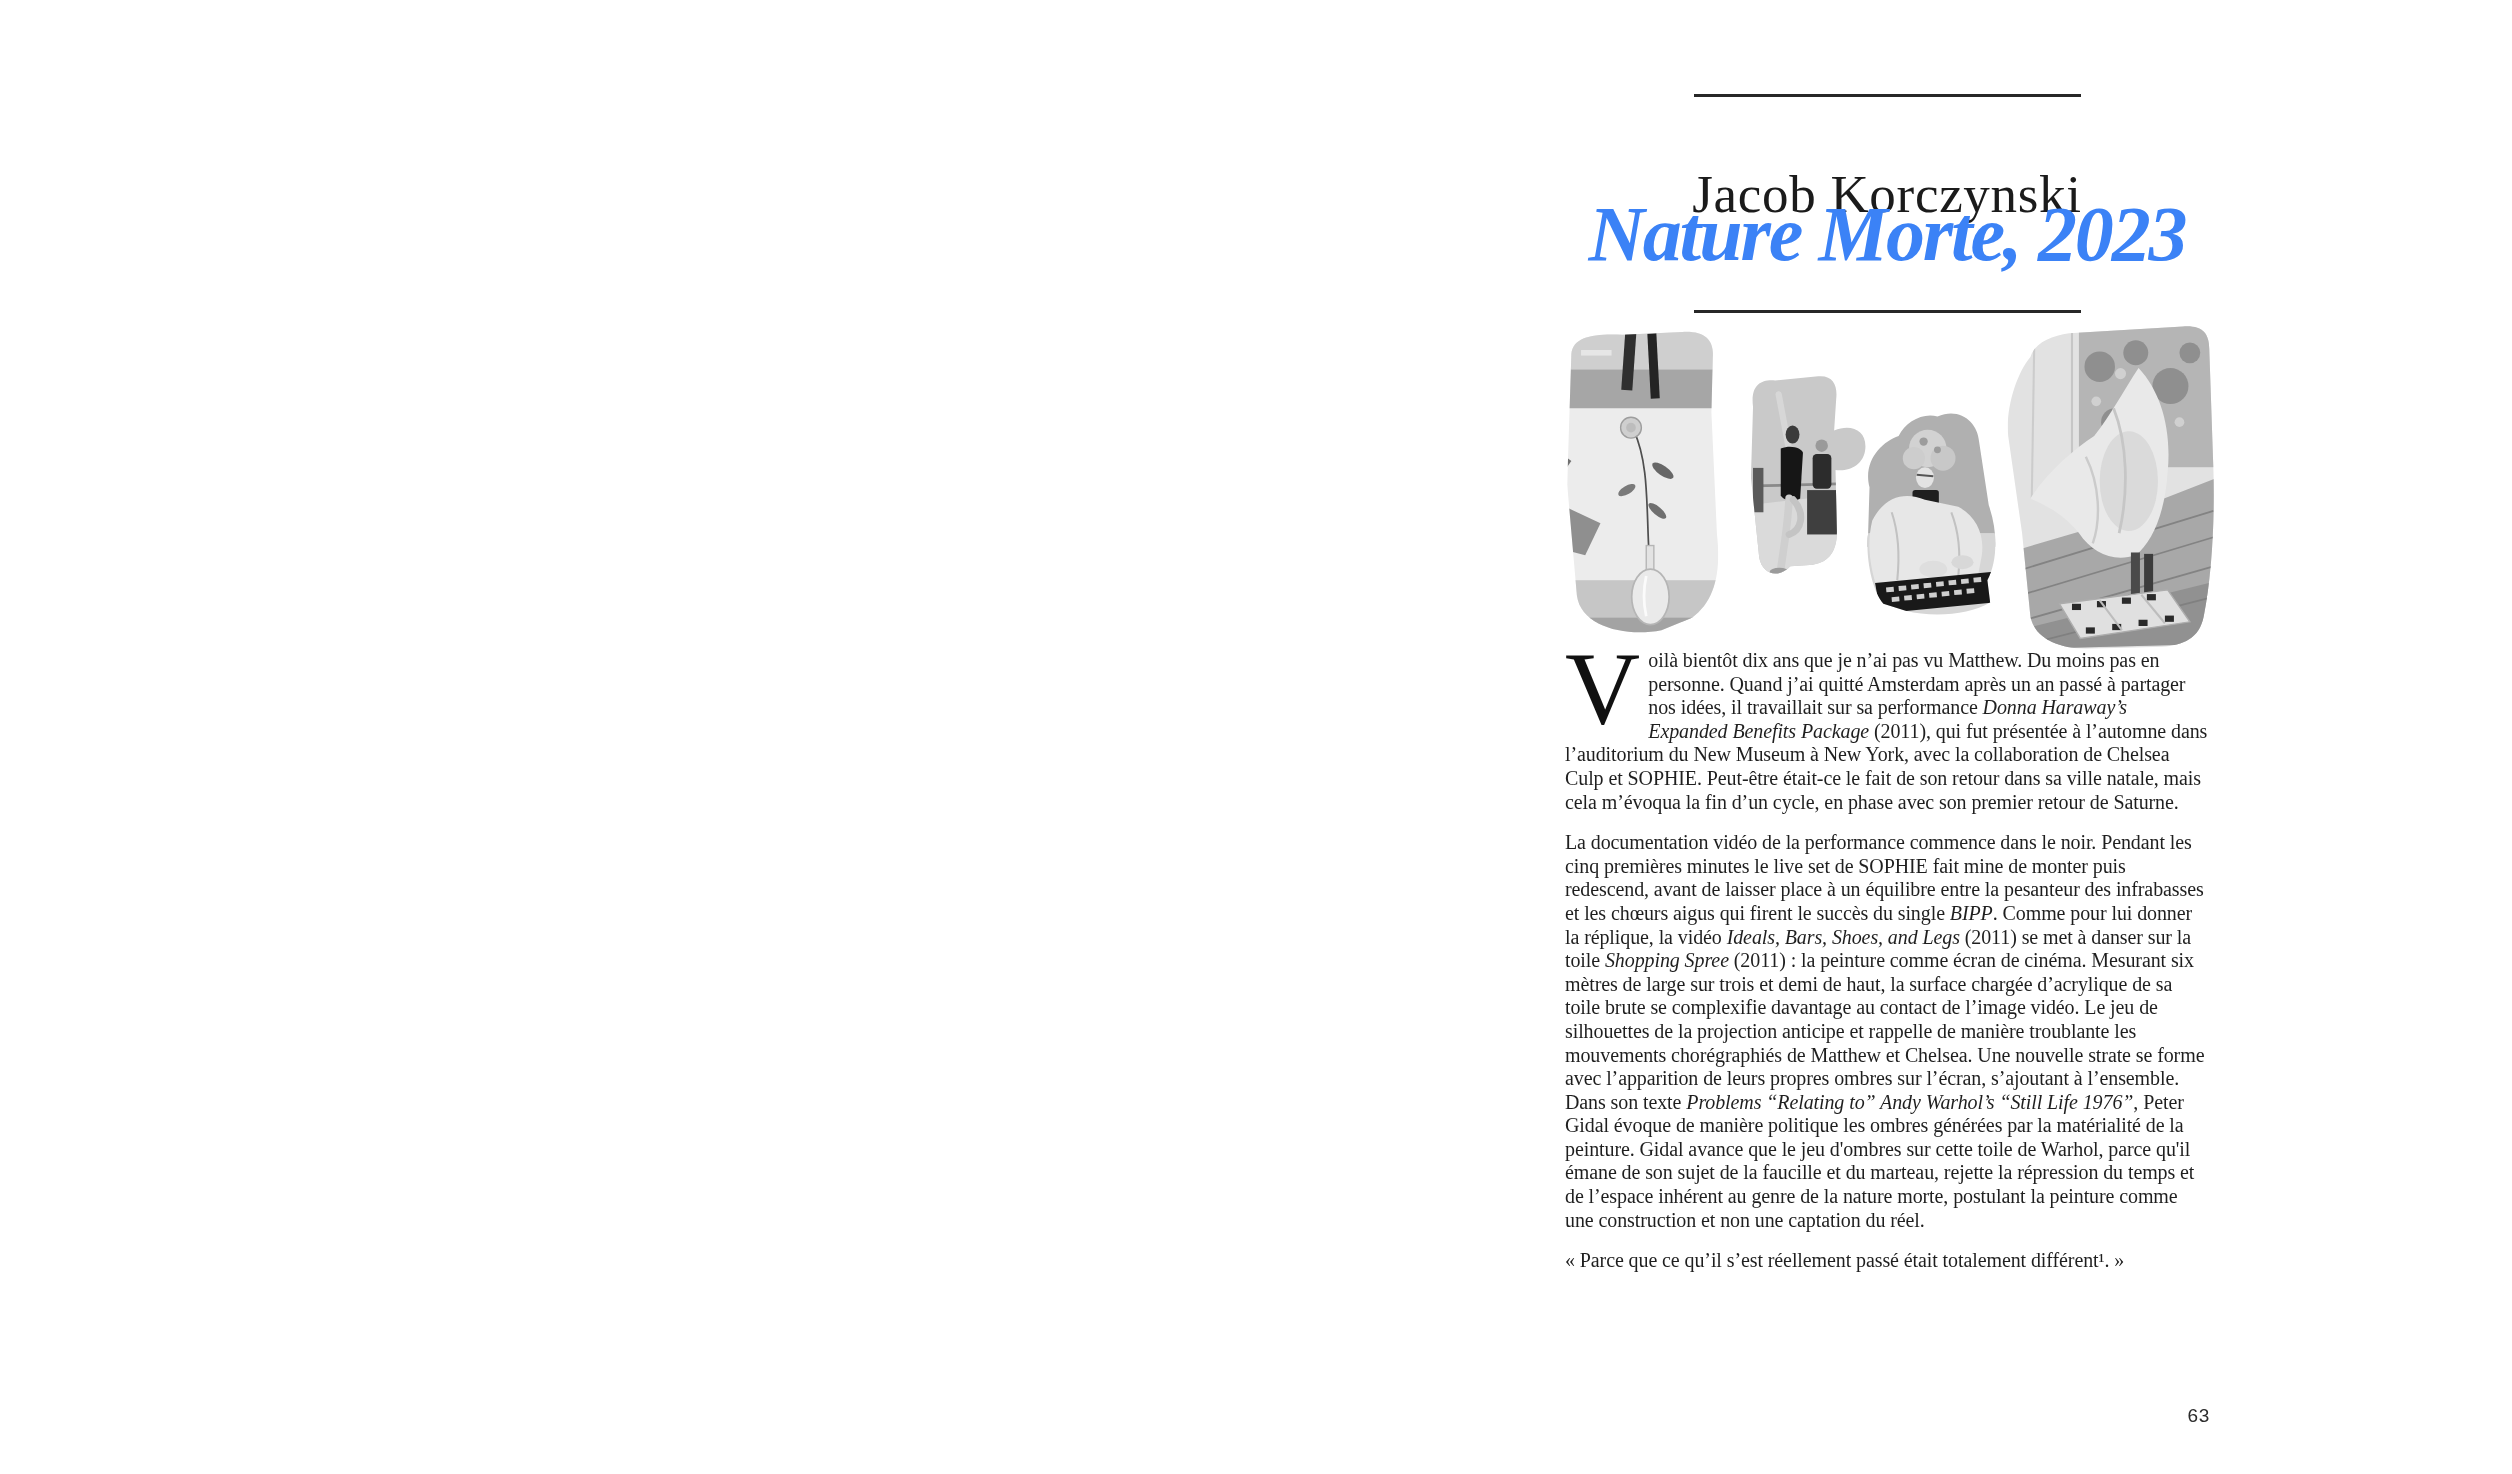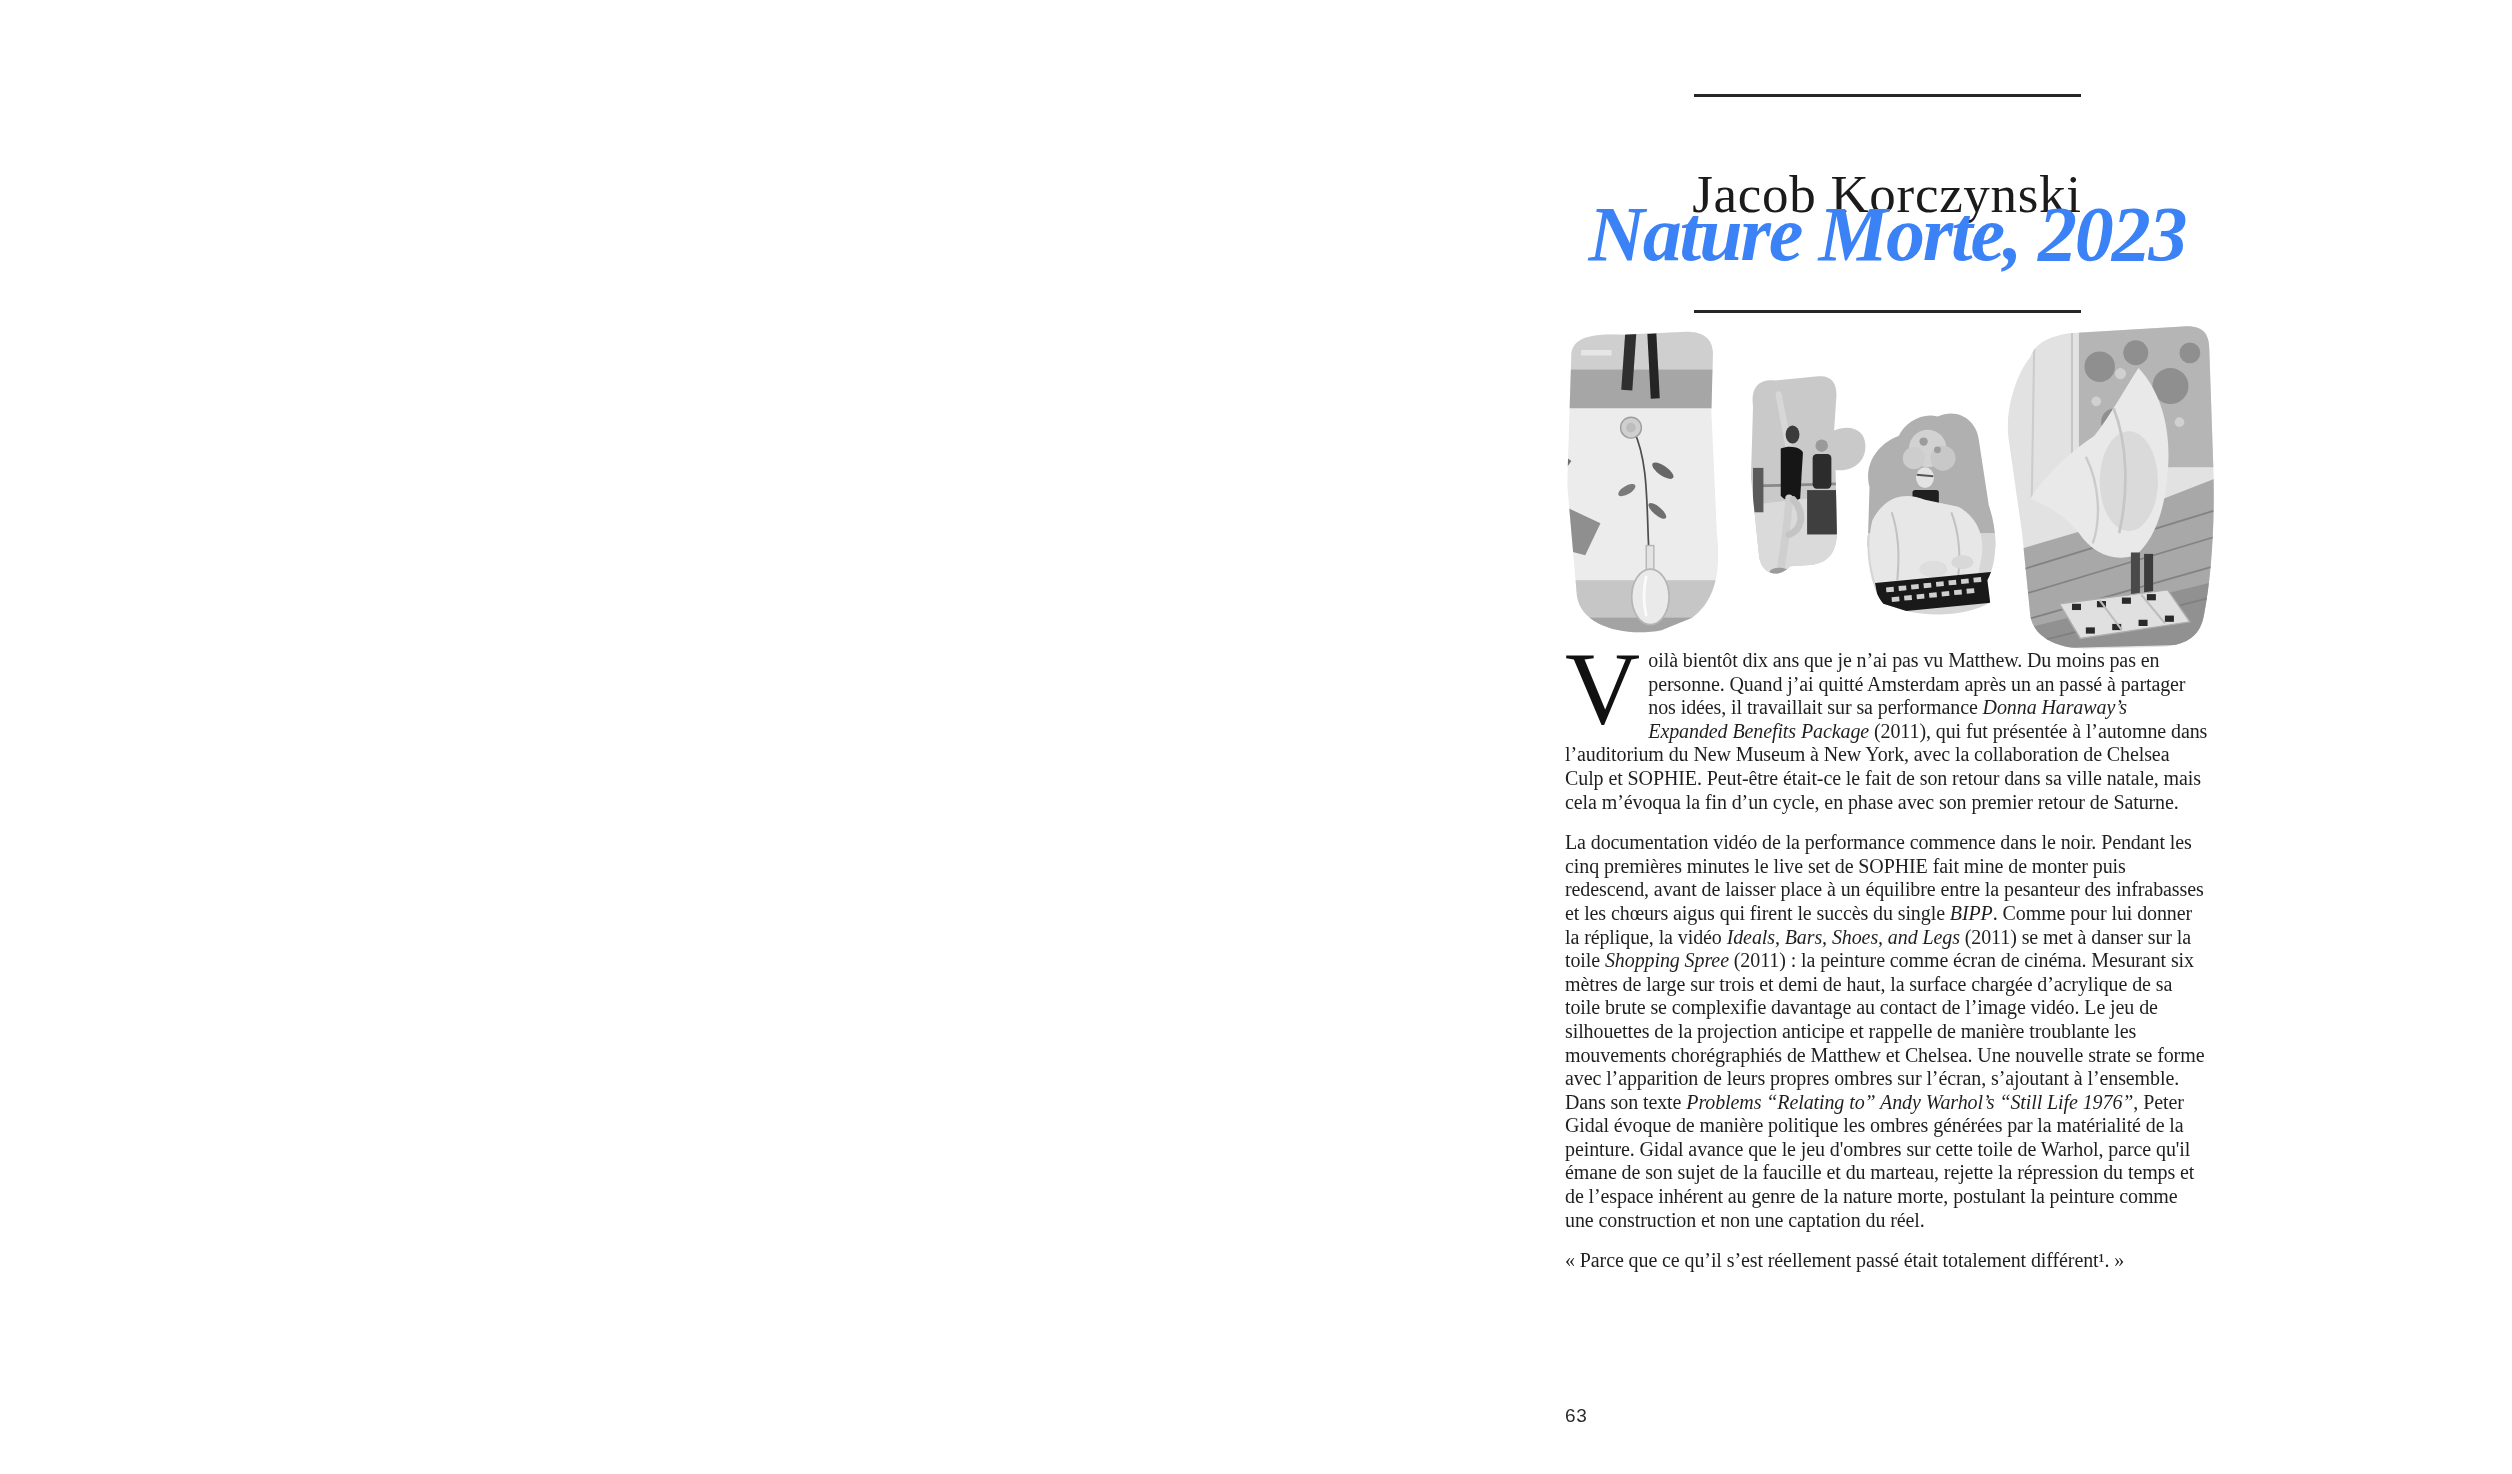--- a/index.html
+++ b/index.html
@@ -38,21 +38,21 @@
   .body-col p + p{margin-top:17px;}
   .body-col i{font-style:italic;}
   .dropcap{
     float:left;font-family:"Liberation Serif",serif;
     font-size:104px;line-height:72px;color:#111;
     margin:2.8px 8.3px 0 0;
   }
   .closing-quote{margin-top:32px;}
 
   .page-number{
-    position:absolute;left:1565px;top:1405px;width:645px;text-align:left;
+    position:absolute;left:1565px;top:1405px;width:645px;text-align:right;
     font-family:"Liberation Sans",sans-serif;font-size:19px;color:var(--pagenum);
     letter-spacing:0.7px;
   }
 </style>
 </head>
 <body>
 
 <div class="spread">
   <div class="page-half left-half"></div>
   <div class="page-half right-half"></div>

